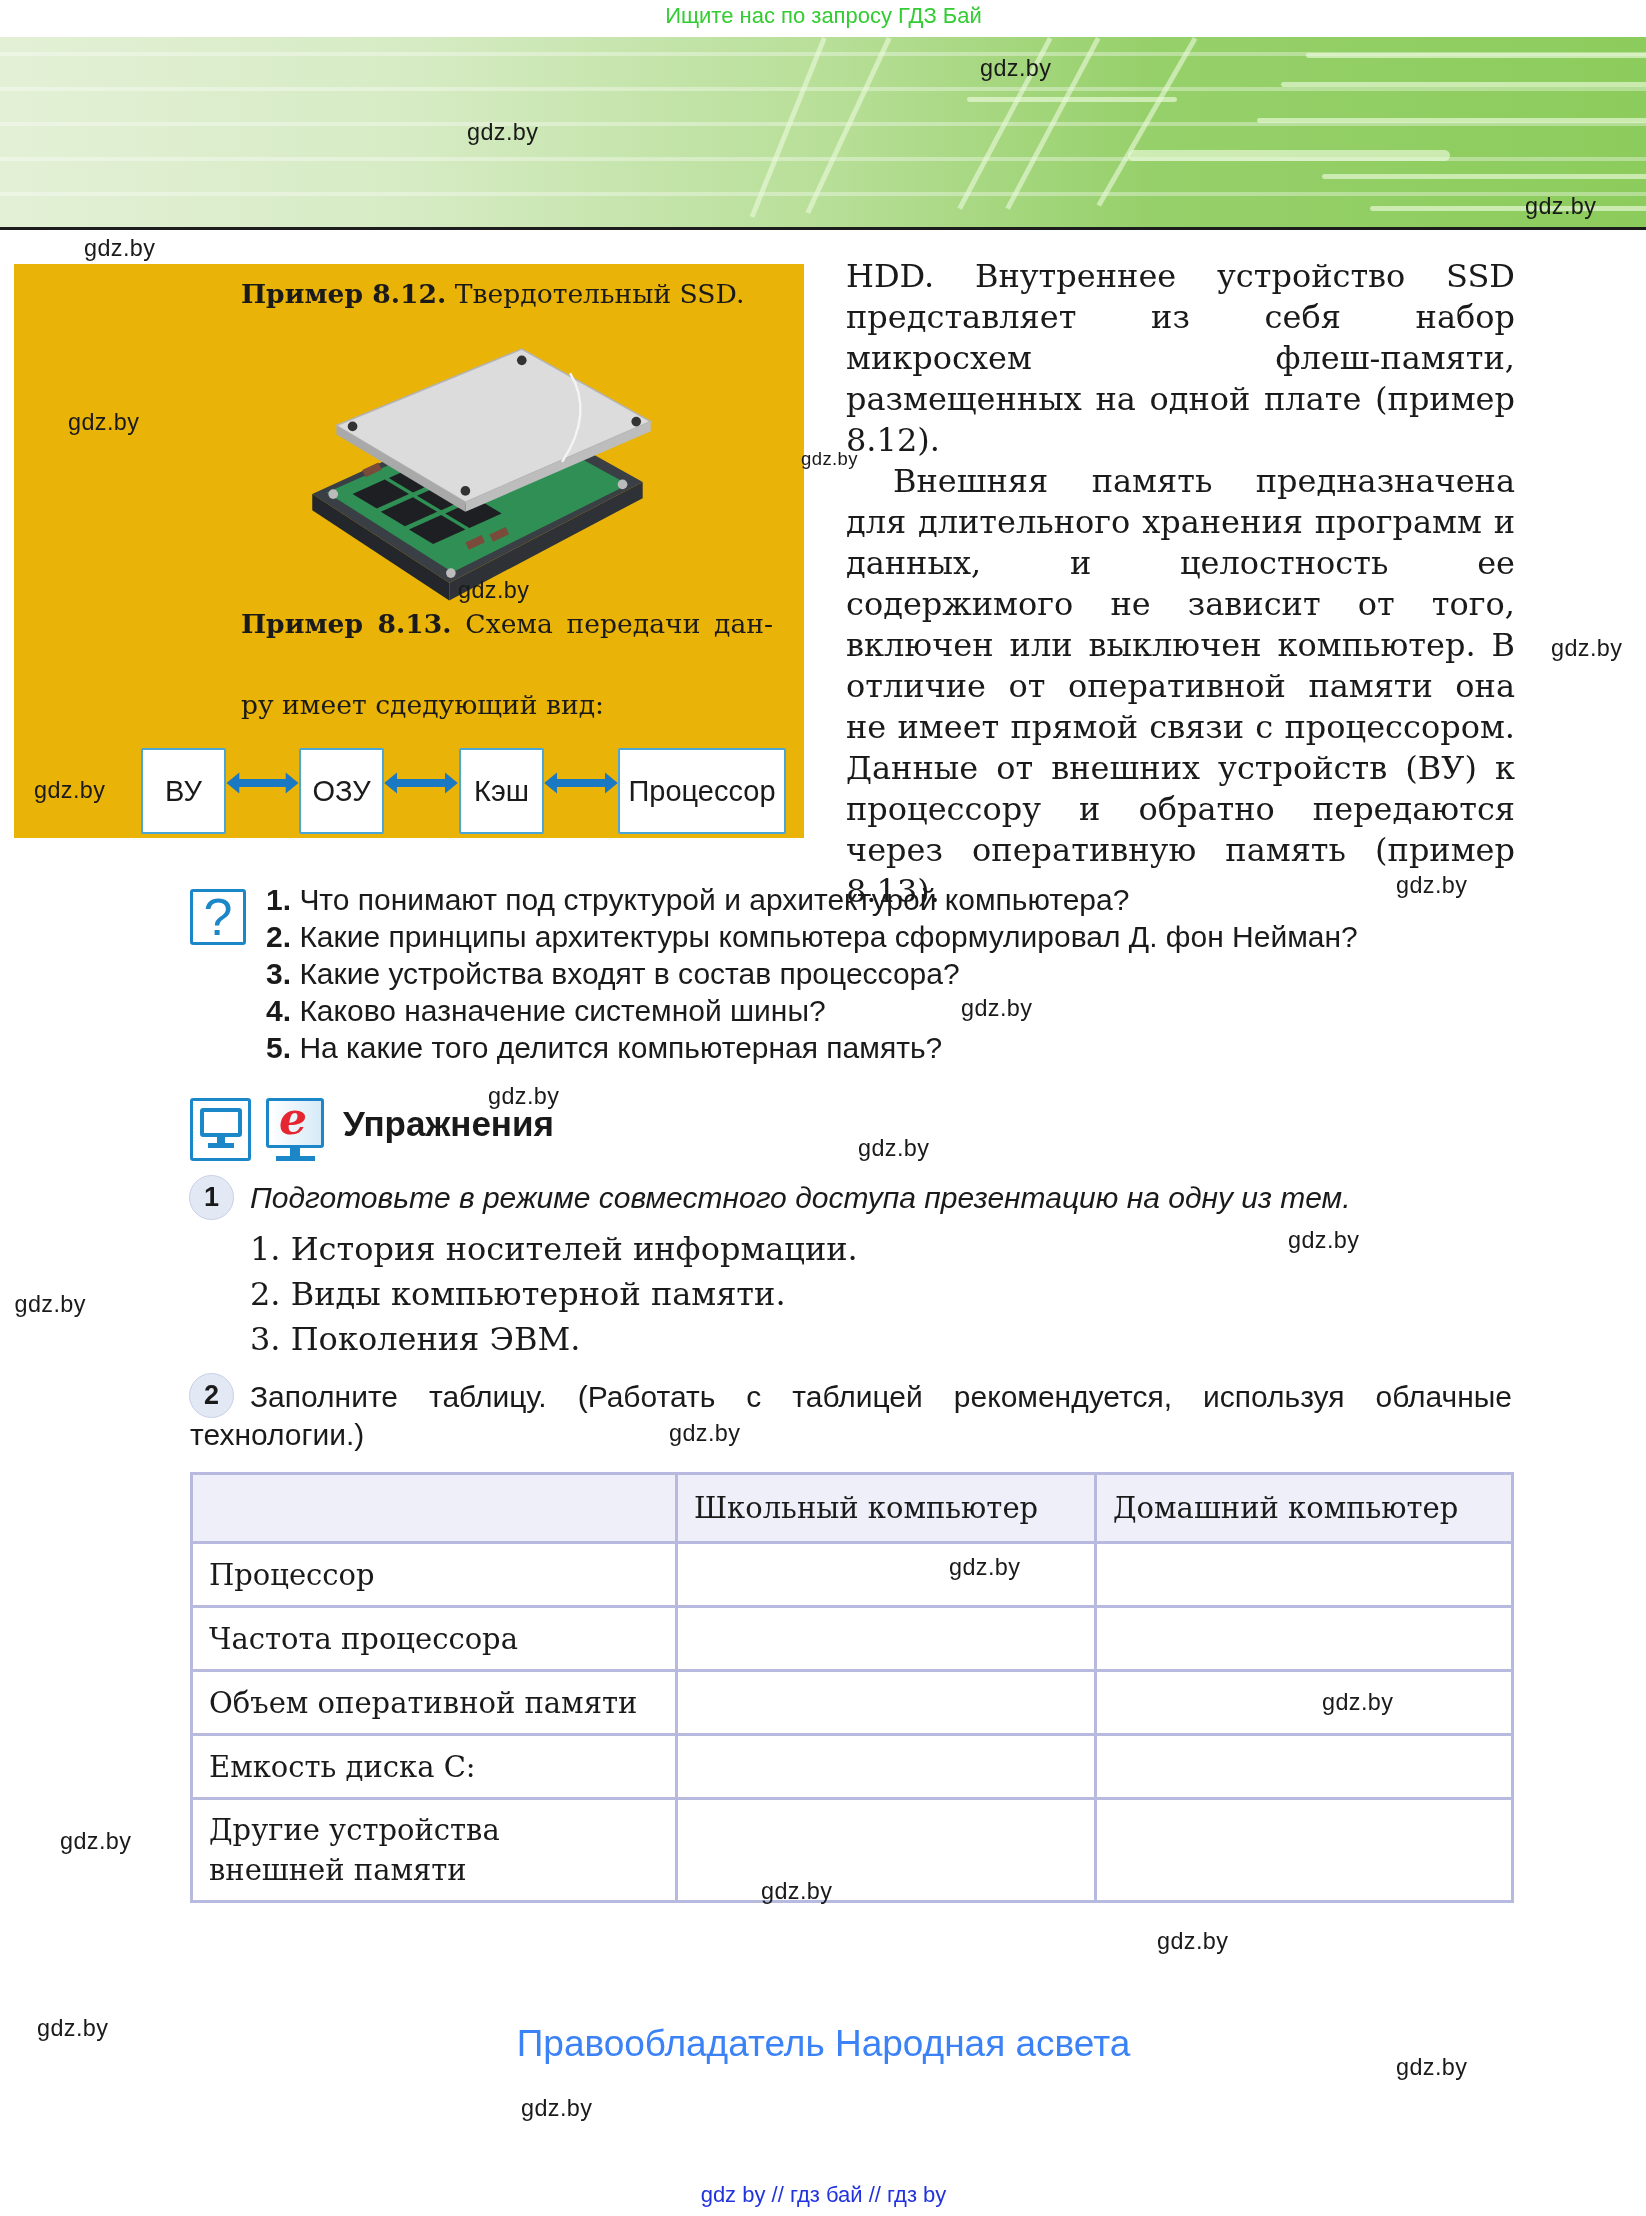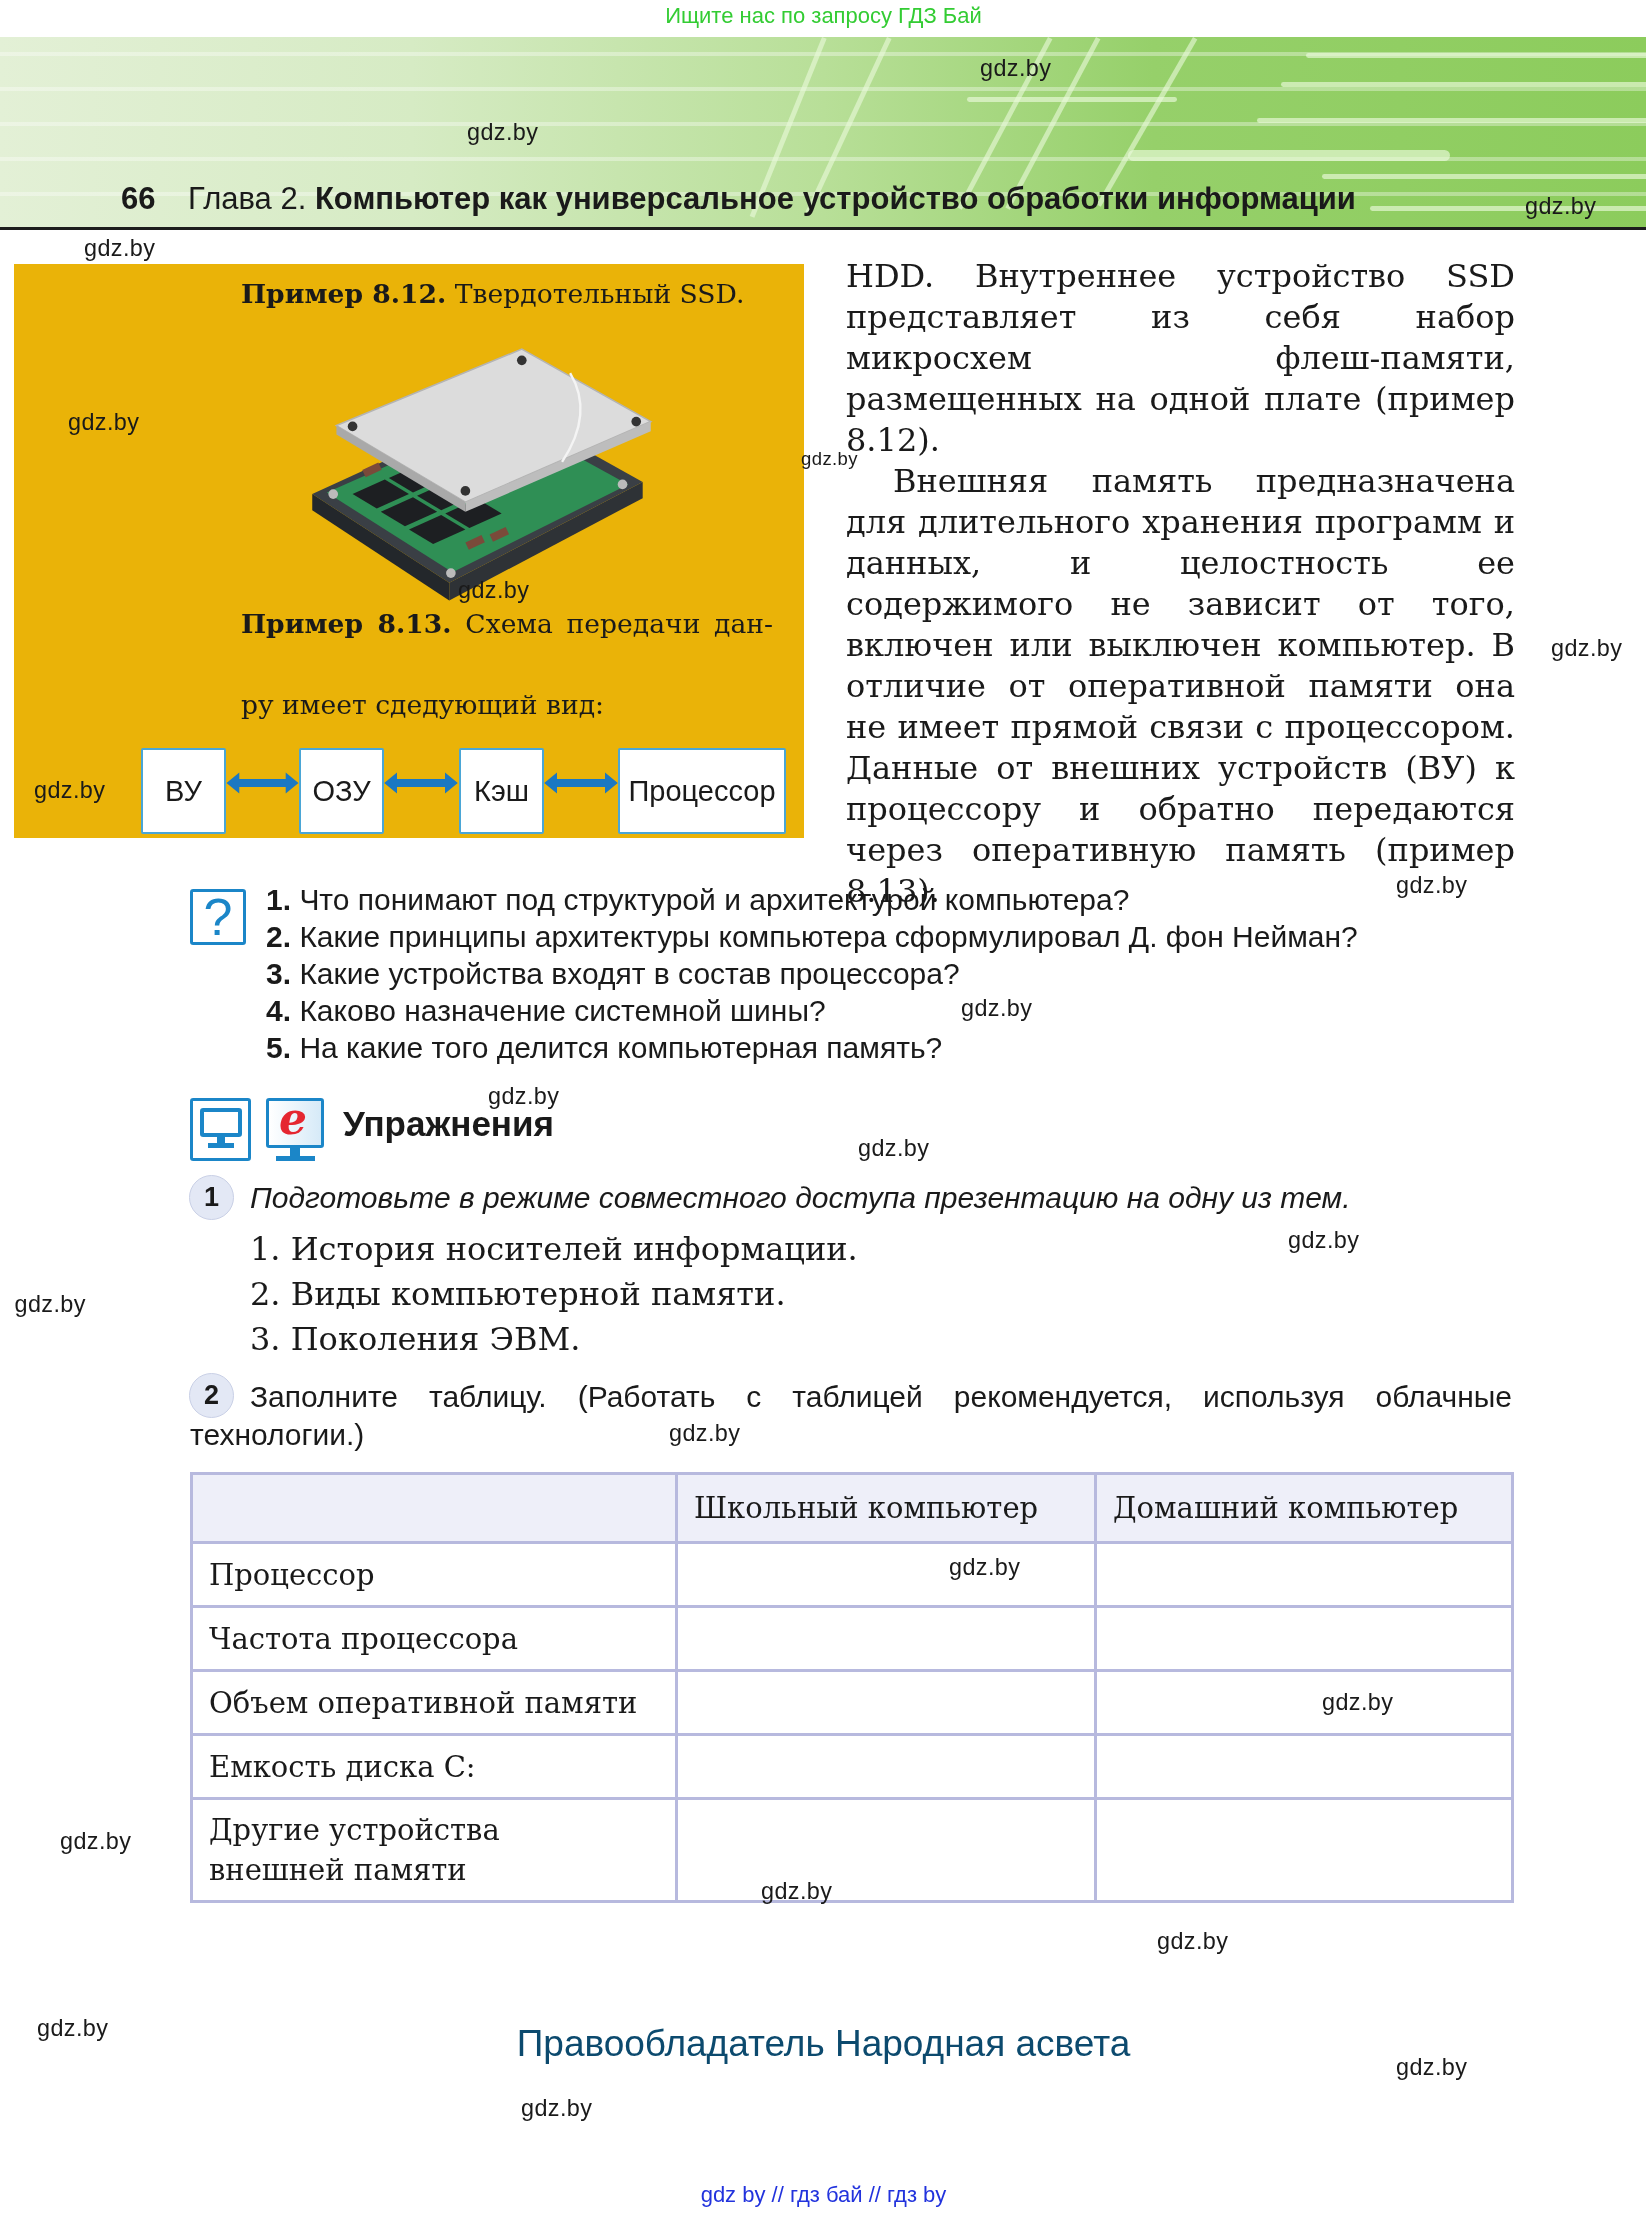--- a/index.html
+++ b/index.html
@@ -66,46 +66,41 @@
   .badge { position: absolute; width: 45px; height: 45px; border-radius: 50%; background: #e3e8f5; border: 1.2px solid #c9d0e6; box-sizing: border-box; display: flex; align-items: center; justify-content: center; font-weight: bold; font-size: 27px; color: #1a1a1a; }
   .task-text { position: absolute; font-size: 30px; line-height: 39px; }
   .topic { position: absolute; font-size: 32px; left: 250px; }
 
   
   .tbl { top: 1472px; left: 190px; width: 1322px; border-collapse: collapse; table-layout: fixed; }
   .tbl td, .tbl th { border: 3.2px solid #b7b9de; box-sizing: border-box; padding: 0 16px; font-family: "DejaVu Serif", "Liberation Serif", serif; font-size: 29px; font-weight: normal; text-align: left; color: #1a1a1a; }
   .tbl thead th { background: #eeeff9; height: 69px; }
   .tbl tbody td { height: 64px; }
 
-  .footer-credit { top: 2023px; left: 0; width: 1647px; text-align: center; font-size: 37px; color: #0c4a6e; }
+  .footer-credit { top: 2023px; left: 0; width: 1647px; text-align: center; font-size: 37px; color: #3b82f6; }
   .footer-links { top: 2182px; left: 0; width: 1647px; text-align: center; font-size: 22px; color: #2233dd; }
 </style>
 </head>
 <body>
 
 <div class="abs search-banner">Ищите нас по запросу ГДЗ Бай</div>
 
 <div class="abs header-band">
   <div class="circuit-line" style="left:1306px; top:16px; width:347px;"></div>
   <div class="circuit-line" style="left:1281px; top:45px; width:371px;"></div>
   <div class="circuit-line" style="left:1257px; top:81px; width:395px;"></div>
   <div class="circuit-line" style="left:1128px; top:113px; width:322px; height:11.3px; border-radius:5.6px;"></div>
   <div class="circuit-line" style="left:1322px; top:137px; width:330px;"></div>
   <div class="circuit-line" style="left:1370px; top:169px; width:282px;"></div>
   <div class="circuit-line" style="left:967px; top:60px; width:210px;"></div>
   <div class="circuit-diag" style="left:1048px; top:0px; height:193px; transform:rotate(28deg);"></div>
   <div class="circuit-diag" style="left:1096px; top:0px; height:193px; transform:rotate(28deg);"></div>
   <div class="circuit-diag" style="left:1193px; top:0px; height:193px; transform:rotate(30deg);"></div>
   <div class="circuit-diag" style="left:887px; top:0px; height:193px; transform:rotate(25deg);"></div>
   <div class="circuit-diag" style="left:822px; top:0px; height:193px; transform:rotate(22deg);"></div>
-  <div class="header-title">
-    <span class="num">66</span>
-    <span class="ch">Глава 2.</span>
-    <span class="bold">Компьютер как универсальное устройство обработки информации</span>
-  </div>
 </div>
 
 <div class="abs example-box">
   <div class="ex-title serif" style="left:227px; top:9.7px;">
     <b>Пример 8.12.</b>
     <span>Твердотельный SSD.</span>
   </div>
 
   <div class="ssd-wrap">
     <svg width="355" height="274" viewBox="0 0 440 340">

